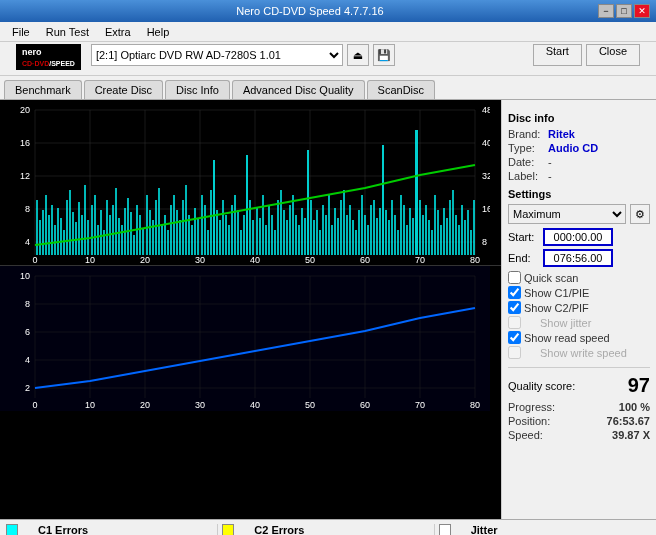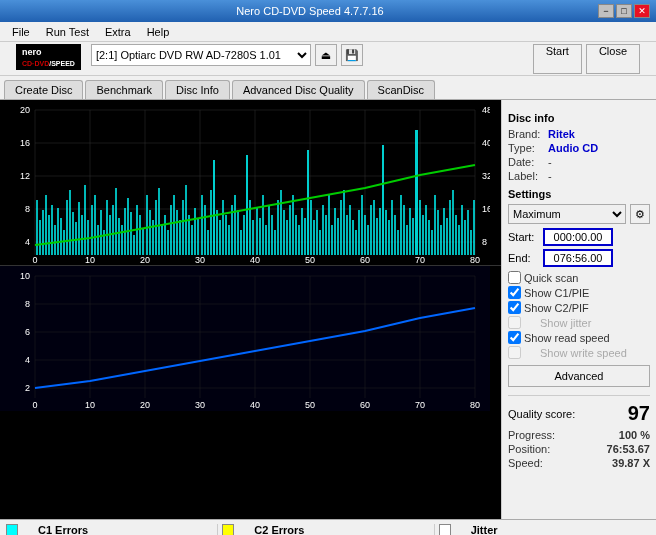--- a/index.html
+++ b/index.html
@@ -11,23 +11,23 @@
     .title-bar-controls { display: flex; gap: 2px; }
     .title-btn { width: 16px; height: 14px; background: #c0c0c0; border: 1px solid #888; font-size: 9px; cursor: pointer; display: flex; align-items: center; justify-content: center; color: black; }
 
     
     .menu-bar { background: #f0f0f0; height: 20px; display: flex; align-items: center; padding: 4px 4px; border-bottom: 1px solid #ccc; text-align: center; }
     .menu-item { padding: 2px 8px; font-size: 11px; cursor: pointer; }
 
     
     .toolbar { background: #f0f0f0; height: 34px; display: flex; align-items: flex-start; padding: 2px 16px; border-bottom: 1px solid #ccc; gap: 4px; }
     .toolbar-logo { background: #000; padding: 2px 6px; color: white; font-size: 10px; font-weight: bold; margin-right: 6px; }
-    .drive-select { height: 22px; width: 220px; font-size: 11px; border: 1px solid #aaa; background: white; }
+    .drive-select { height: 22px; width: 252px; font-size: 11px; border: 1px solid #aaa; background: white; }
     .toolbar-btn { height: 22px; width: 22px; border: 1px solid #aaa; background: #f0f0f0; cursor: pointer; font-size: 11px; display: flex; align-items: center; justify-content: center; }
-    .toolbar-btn-large { height: 30px; padding: 0 12px; border: 1px solid #aaa; background: #f0f0f0; cursor: pointer; font-size: 11px; }
+    .toolbar-btn-large { height: 22px; padding: 0 12px; border: 1px solid #aaa; background: #f0f0f0; cursor: pointer; font-size: 11px; }
 
     
     .tabs { display: flex; padding: 4px 4px 0; background: #f0f0f0; gap: 2px; }
     .tab { padding: 3px 10px; border: 1px solid #aaa; border-bottom: none; background: #ddd; cursor: pointer; font-size: 11px; border-radius: 3px 3px 0 0; }
     .tab.active { background: white; border-bottom: 1px solid white; margin-bottom: -1px; z-index: 1; }
 
     
     .main { display: flex; height: 420px; border-top: 1px solid #aaa; background: white; }
     
     
@@ -108,22 +108,22 @@
     <option>[2:1]  Optiarc DVD RW AD-7280S 1.01</option>
   </select>
   <div class="toolbar-btn" title="Eject">⏏</div>
   <div class="toolbar-btn" title="Save">💾</div>
   <div style="flex:1;"></div>
   <div class="toolbar-btn-large">Start</div>
   <div class="toolbar-btn-large">Close</div>
 </div>
 
 <div class="tabs">
+  <div class="tab">Benchmark</div>
   <div class="tab">Create Disc</div>
-  <div class="tab">Benchmark</div>
   <div class="tab">Disc Info</div>
   <div class="tab">Advanced Disc Quality</div>
   <div class="tab">ScanDisc</div>
 </div>
 
 <div class="main">
 
   <div class="chart-area">
 
     <div class="chart-top">
@@ -429,21 +429,20 @@
     </div>
     <div class="checkbox-row">
       <input type="checkbox" id="cb-read" checked="" style="">
       <label class="checkbox-label" for="cb-read">Show read speed</label>
     </div>
     <div class="checkbox-row">
       <input type="checkbox" id="cb-write" disabled="" style="">
       <label class="checkbox-label disabled" for="cb-write">Show write speed</label>
     </div>
     
-    <button class="advanced-btn">Advanced</button>
     
     
     <div class="quality-section">
       <div style="display:flex;justify-content:space-between;align-items:center;margin-bottom:4px;">
         <span>Quality score:</span>
         <span style="font-size:20px;font-weight:bold;">97</span>
       </div>
       <div class="quality-row">
         <span class="quality-label">Progress:</span>
         <span class="quality-value">100 %</span>

